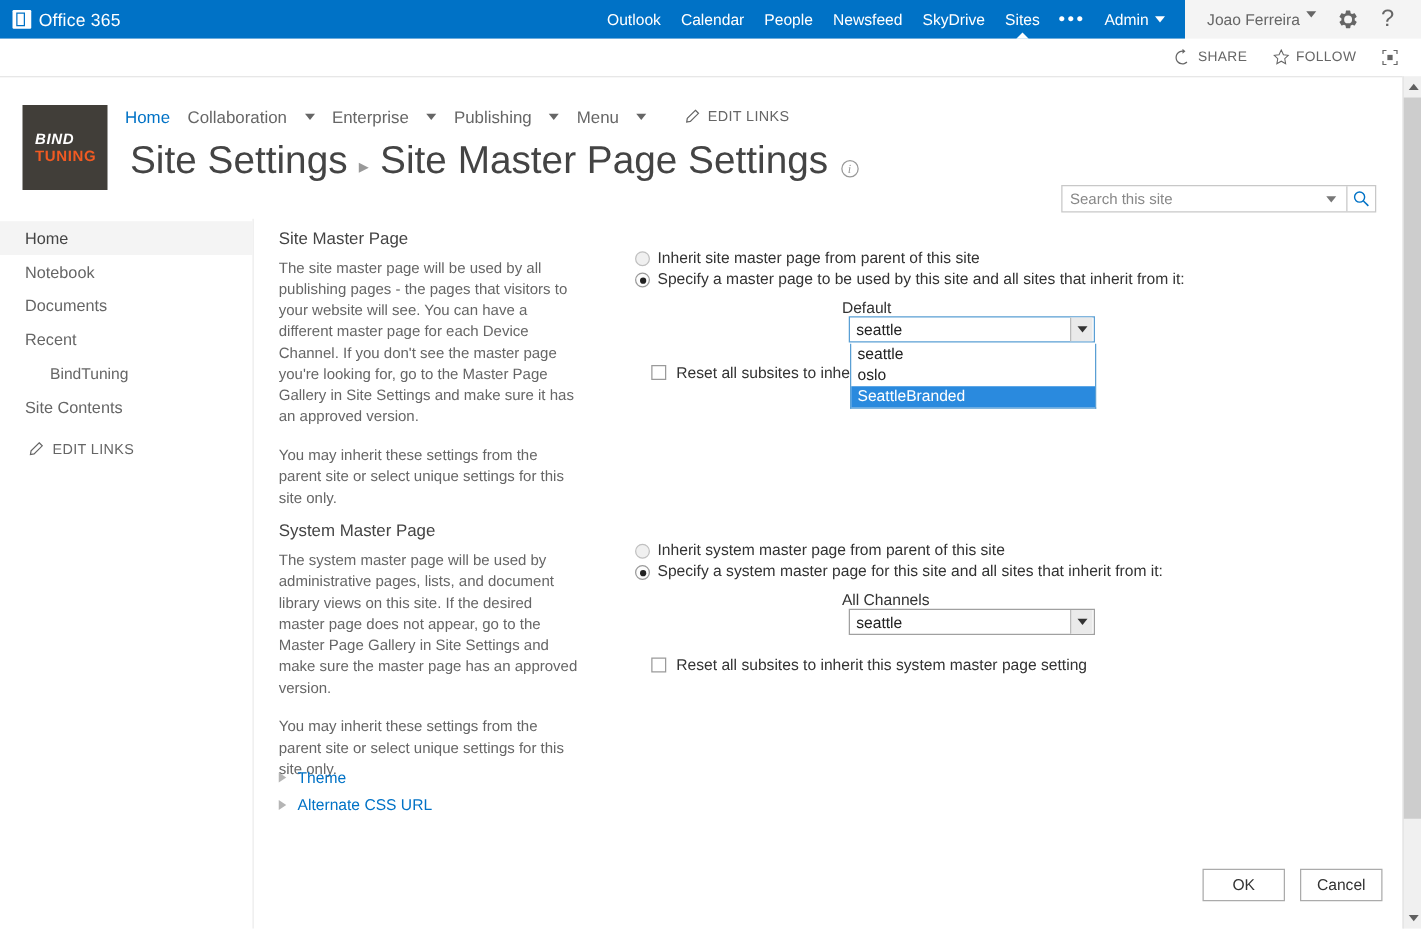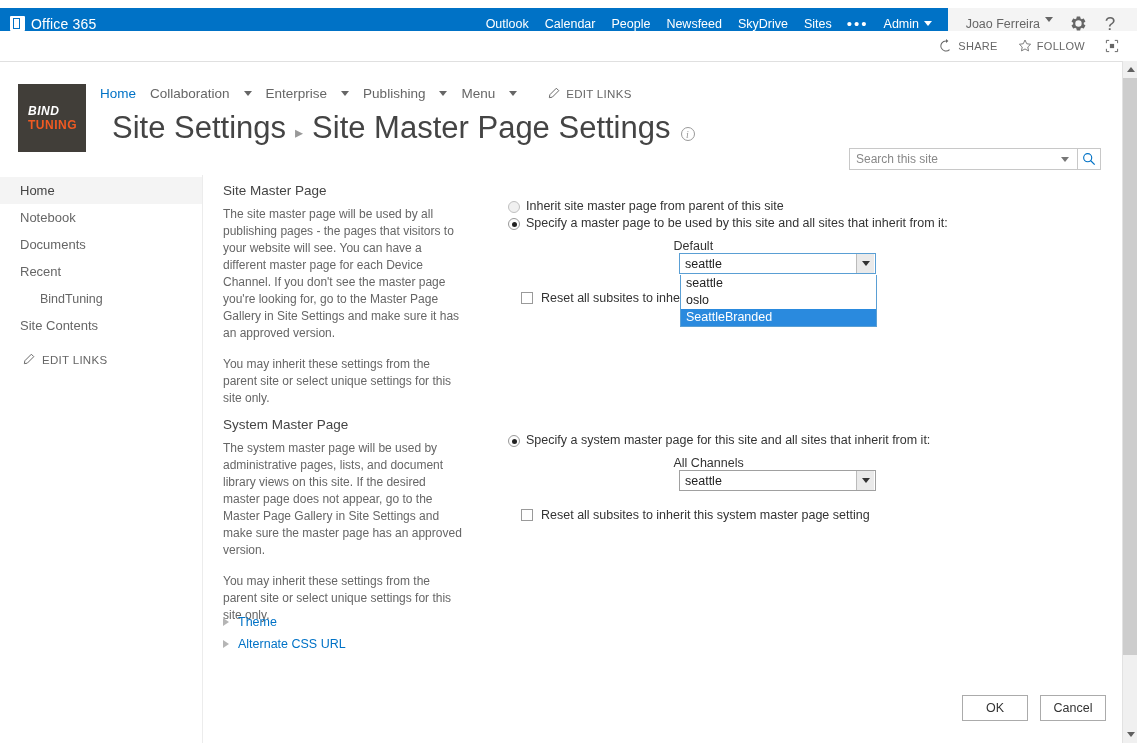--- a/index.html
+++ b/index.html
@@ -9,21 +9,21 @@
     overflow: hidden;
     font-family: "Liberation Sans", sans-serif;
     background: #fff;
   }
   body { position: relative; }
 
   
   #suitebar {
     position: absolute; top: 0; left: 0; width: 1137px; height: 31px;
     background: #f4f4f4;
-    display: flex; align-items: stretch; margin-top: 8px;
+    display: flex; align-items: stretch;
   }
   #suitebar-blue {
     width: 948px; height: 31px; background: #0072c6;
     display: flex; align-items: center; position: relative;
   }
   .o365-brand {
     display: flex; align-items: center; margin-left: 10px;
     color: #fff; font-size: 14px; letter-spacing: .2px;
   }
   .o365-tile {
@@ -118,21 +118,21 @@
     border-left: 4px solid transparent; border-right: 4px solid transparent;
     border-top: 5px solid #666;
   }
   .editlinks {
     display: flex; align-items: center; gap: 6px; color: #666;
     font-size: 11.5px; margin-left: 16px; cursor: pointer; letter-spacing: .3px;
   }
   .pencil { width: 13px; height: 13px; }
 
   #titlerow {
-    position: absolute; left: 112px; top: 46px;
+    position: absolute; left: 104px; top: 46px;
     display: flex; align-items: baseline;
   }
   .title-main {
     font-size: 31px; color: #444; font-weight: normal; line-height: 40px;
   }
   .title-sep {
     color: #999; font-size: 16px; margin: 0 9px 0 9px; line-height: 40px;
   }
   .info-circle {
     display: inline-block; width: 14px; height: 14px; border: 1px solid #999;
@@ -478,20 +478,24 @@
   <div class="section" style="left:19px; top:242px; width:260px;">
     <div class="sec-title">System Master Page</div>
     <div class="sec-desc">
       <p>The system master page will be used by administrative pages, lists, and document library views on this site. If the desired master page does not appear, go to the Master Page Gallery in Site Settings and make sure the master page has an approved version.</p>
       <p>You may inherit these settings from the parent site or select unique settings for this site only.</p>
     </div>
   </div>
 
   <div class="section" style="left:304px; top:258px; width:520px;">
     <div class="radio-line">
+      <span class="radio off"></span>
+      <span>Inherit system master page from parent of this site</span>
+    </div>
+    <div class="radio-line">
       <span class="radio on"></span>
       <span>Specify a system master page for this site and all sites that inherit from it:</span>
     </div>
 
     <div class="field-row">
       <span class="field-label">All Channels</span>
       <div class="selbox">
         <span class="selval">seattle</span>
         <span class="selarrow">
             <i></i>

